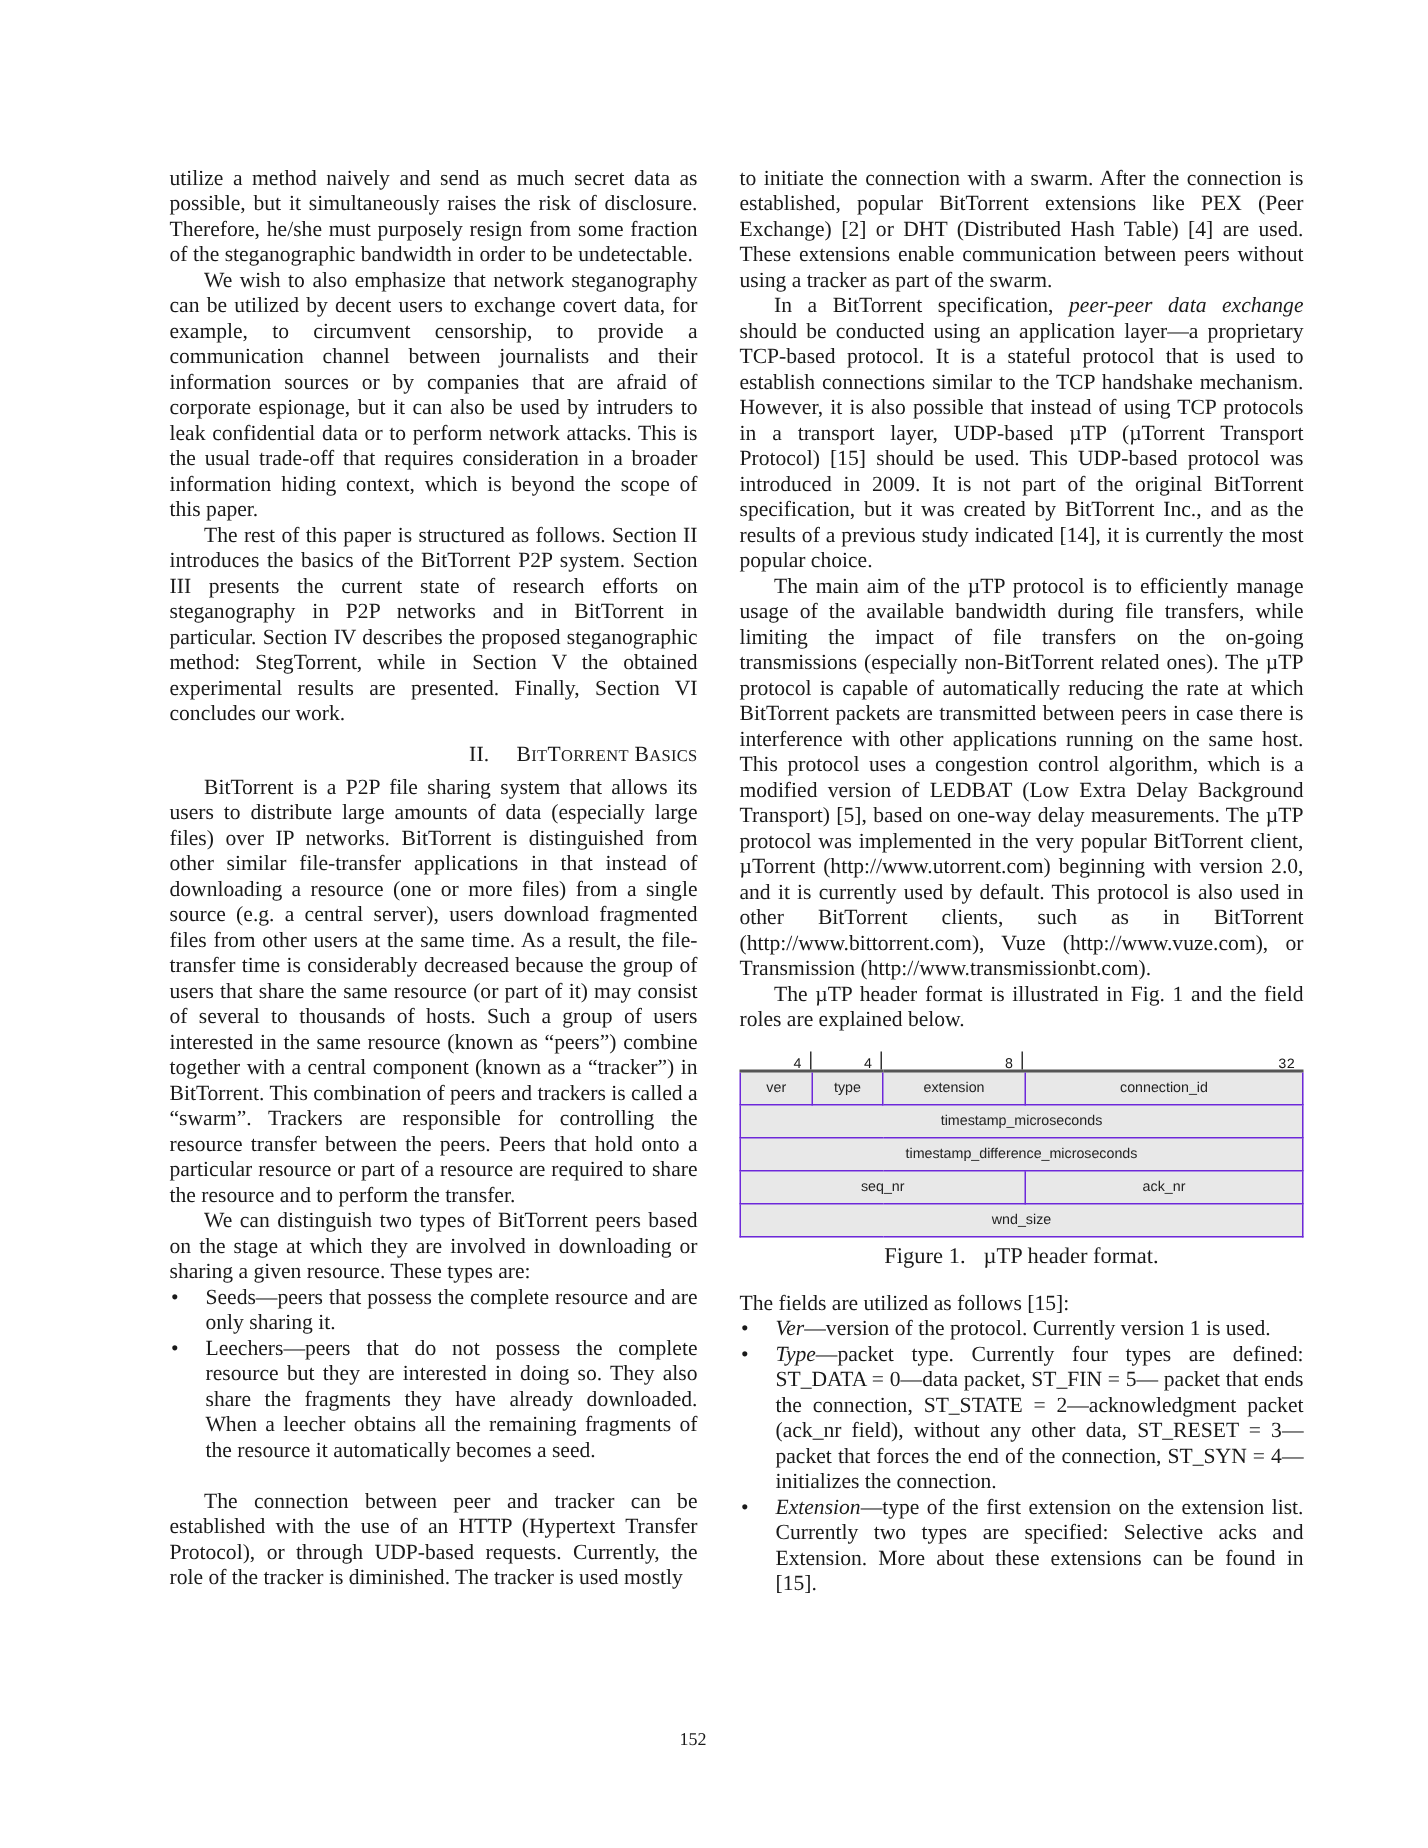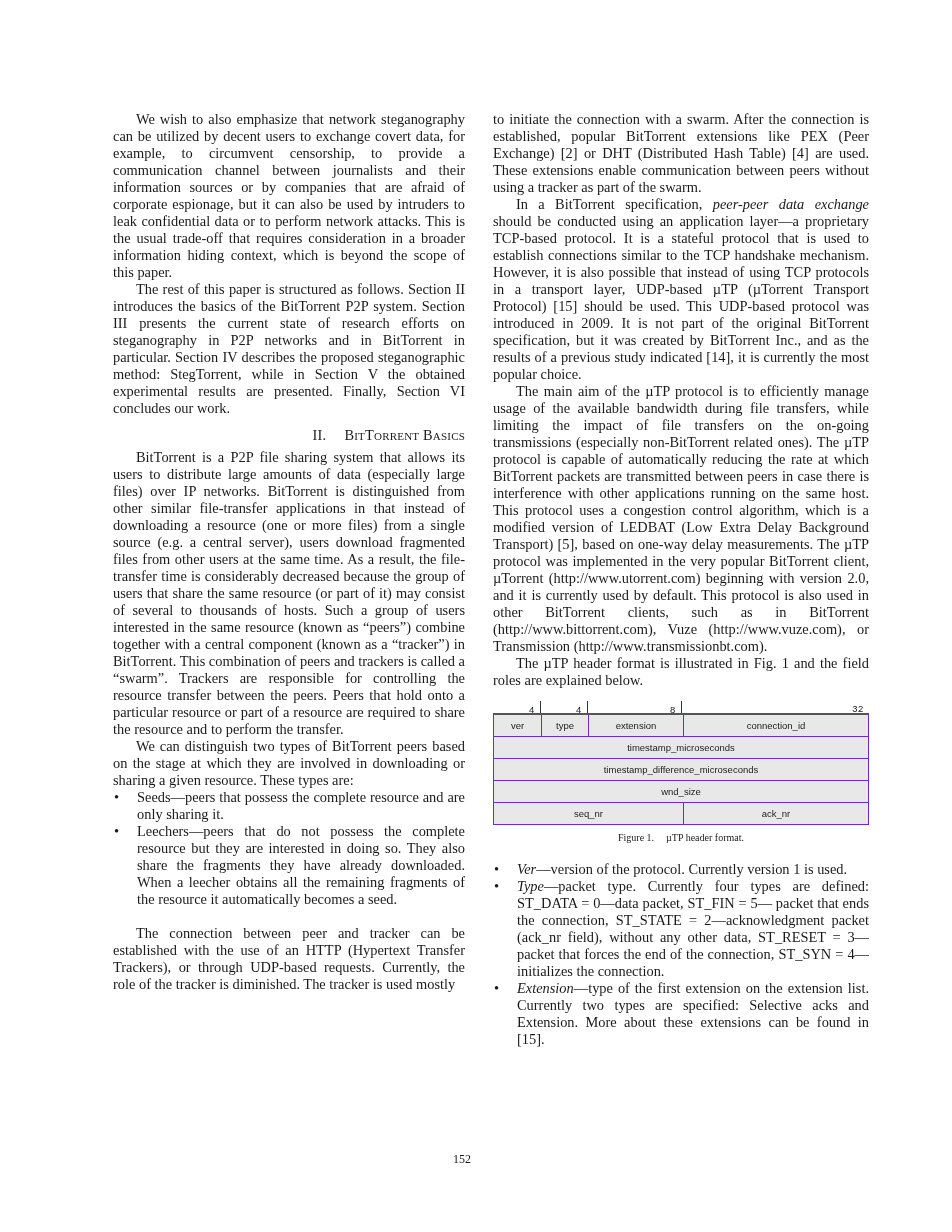--- a/index.html
+++ b/index.html
@@ -20,43 +20,44 @@
   .gap { height:17px; }
   em { font-style:italic; }
 
   .figure { margin:12px 0 0 0; }
   .bitrow { position:relative; height:12px; font-family:"Liberation Sans", sans-serif; font-size:9.5px; }
   .bitrow span { position:absolute; top:0; }
   .bitrow .tick { position:absolute; top:0; width:1px; height:12px; background:#333; }
   table.hdr { border-collapse:collapse; width:376px; font-family:"Liberation Sans", sans-serif; font-size:9.5px; }
   table.hdr td { background:#e8e8e8; border:1px solid #6d28d9; height:21px; text-align:center; padding:0; color:#222; }
   table.hdr tr.first td { border-top:2px solid #555; }
-  .caption { text-align:center; font-size:10px; margin-top:6px; line-height:14px; }
+  .caption { text-align:center; font-size:15px; margin-top:6px; line-height:14px; }
   .caption .lbl { margin-right:12px; }
   .page-number { position:absolute; top:1152px; left:0; width:924px; text-align:center; font-size:12px; }
 </style>
 </head>
 <body>
 
 <div class="col col-left">
+  <p>utilize a method naively and send as much secret data as possible, but it simultaneously raises the risk of disclosure. Therefore, he/she must purposely resign from some fraction of the steganographic bandwidth in order to be undetectable.</p>
   <p class="ind">We wish to also emphasize that network steganography can be utilized by decent users to exchange covert data, for example, to circumvent censorship, to provide a communication channel between journalists and their information sources or by companies that are afraid of corporate espionage, but it can also be used by intruders to leak confidential data or to perform network attacks. This is the usual trade-off that requires consideration in a broader information hiding context, which is beyond the scope of this paper.</p>
   <p class="ind">The rest of this paper is structured as follows. Section II introduces the basics of the BitTorrent P2P system. Section III presents the current state of research efforts on steganography in P2P networks and in BitTorrent in particular. Section IV describes the proposed steganographic method: StegTorrent, while in Section V the obtained experimental results are presented. Finally, Section VI concludes our work.</p>
 
   <div class="section-heading">
     <span class="num">II.</span><span><span class="sc-big">B</span><span class="sc-small">IT</span><span class="sc-big">T</span><span class="sc-small">ORRENT</span><span class="sc-big"> B</span><span class="sc-small">ASICS</span></span>
   </div>
 
   <p class="ind">BitTorrent is a P2P file sharing system that allows its users to distribute large amounts of data (especially large files) over IP networks. BitTorrent is distinguished from other similar file-transfer applications in that instead of downloading a resource (one or more files) from a single source (e.g. a central server), users download fragmented files from other users at the same time. As a result, the file-transfer time is considerably decreased because the group of users that share the same resource (or part of it) may consist of several to thousands of hosts. Such a group of users interested in the same resource (known as “peers”) combine together with a central component (known as a “tracker”) in BitTorrent. This combination of peers and trackers is called a “swarm”. Trackers are responsible for controlling the resource transfer between the peers. Peers that hold onto a particular resource or part of a resource are required to share the resource and to perform the transfer.</p>
   <p class="ind">We can distinguish two types of BitTorrent peers based on the stage at which they are involved in downloading or sharing a given resource. These types are:</p>
   <ul class="bullets">
     <li><span class="bullet">•</span><span>Seeds—peers that possess the complete resource and are only sharing it.</span></li>
     <li><span class="bullet">•</span><span>Leechers—peers that do not possess the complete resource but they are interested in doing so. They also share the fragments they have already downloaded. When a leecher obtains all the remaining fragments of the resource it automatically becomes a seed.</span></li>
   </ul>
   <div class="gap"></div>
-  <p class="ind">The connection between peer and tracker can be established with the use of an HTTP (Hypertext Transfer Trackers), or through UDP-based requests. Currently, the role of the tracker is diminished. The tracker is used mostly</p>
+  <p class="ind">The connection between peer and tracker can be established with the use of an HTTP (Hypertext Transfer Protocol), or through UDP-based requests. Currently, the role of the tracker is diminished. The tracker is used mostly</p>
 </div>
 
 <div class="col col-right">
   <p>to initiate the connection with a swarm. After the connection is established, popular BitTorrent extensions like PEX (Peer Exchange) [2] or DHT (Distributed Hash Table) [4] are used. These extensions enable communication between peers without using a tracker as part of the swarm.</p>
   <p class="ind"><span>In a BitTorrent specification, </span><em>peer-peer data exchange</em><span> should be conducted using an application layer—a proprietary TCP-based protocol. It is a stateful protocol that is used to establish connections similar to the TCP handshake mechanism. However, it is also possible that instead of using TCP protocols in a transport layer, UDP-based µTP (µTorrent Transport Protocol) [15] should be used. This UDP-based protocol was introduced in 2009. It is not part of the original BitTorrent specification, but it was created by BitTorrent Inc., and as the results of a previous study indicated [14], it is currently the most popular choice.</span></p>
   <p class="ind">The main aim of the µTP protocol is to efficiently manage usage of the available bandwidth during file transfers, while limiting the impact of file transfers on the on-going transmissions (especially non-BitTorrent related ones). The µTP protocol is capable of automatically reducing the rate at which BitTorrent packets are transmitted between peers in case there is interference with other applications running on the same host. This protocol uses a congestion control algorithm, which is a modified version of LEDBAT (Low Extra Delay Background Transport) [5], based on one-way delay measurements. The µTP protocol was implemented in the very popular BitTorrent client, µTorrent (http://www.utorrent.com) beginning with version 2.0, and it is currently used by default. This protocol is also used in other BitTorrent clients, such as in BitTorrent (http://www.bittorrent.com), Vuze (http://www.vuze.com), or Transmission (http://www.transmissionbt.com).</p>
   <p class="ind">The µTP header format is illustrated in Fig. 1 and the field roles are explained below.</p>
 
   <div class="figure">
     <div class="bitrow">
@@ -76,34 +77,35 @@
         <td style="width:94px;">extension</td>
         <td>connection_id</td>
       </tr>
       <tr>
         <td colspan="4">timestamp_microseconds</td>
       </tr>
       <tr>
         <td colspan="4">timestamp_difference_microseconds</td>
       </tr>
       <tr>
-        <td colspan="4">wnd_size</td>
+        <td colspan="3">seq_nr</td>
+        <td>ack_nr</td>
       </tr>
       <tr>
-        <td colspan="3">seq_nr</td>
-        <td>ack_nr</td>
+        <td colspan="4">wnd_size</td>
       </tr>
     </tbody>
       </table>
     <div class="caption">
       <span class="lbl">Figure 1.</span><span>µTP header format.</span>
     </div>
   </div>
 
   <div style="height:16px;"></div>
+  <p>The fields are utilized as follows [15]:</p>
   <ul class="bullets">
     <li><span class="bullet">•</span><em>Ver</em><span>—version of the protocol. Currently version 1 is used.</span></li>
     <li><span class="bullet">•</span><em>Type</em><span>—packet type. Currently four types are defined: ST_DATA = 0—data packet, ST_FIN = 5— packet that ends the connection, ST_STATE = 2—acknowledgment packet (ack_nr field), without any other data, ST_RESET = 3—packet that forces the end of the connection, ST_SYN = 4—initializes the connection.</span></li>
     <li><span class="bullet">•</span><em>Extension</em><span>—type of the first extension on the extension list. Currently two types are specified: Selective acks and Extension. More about these extensions can be found in [15].</span></li>
   </ul>
 </div>
 
 <div class="page-number">152</div>
 
 </body></html>

